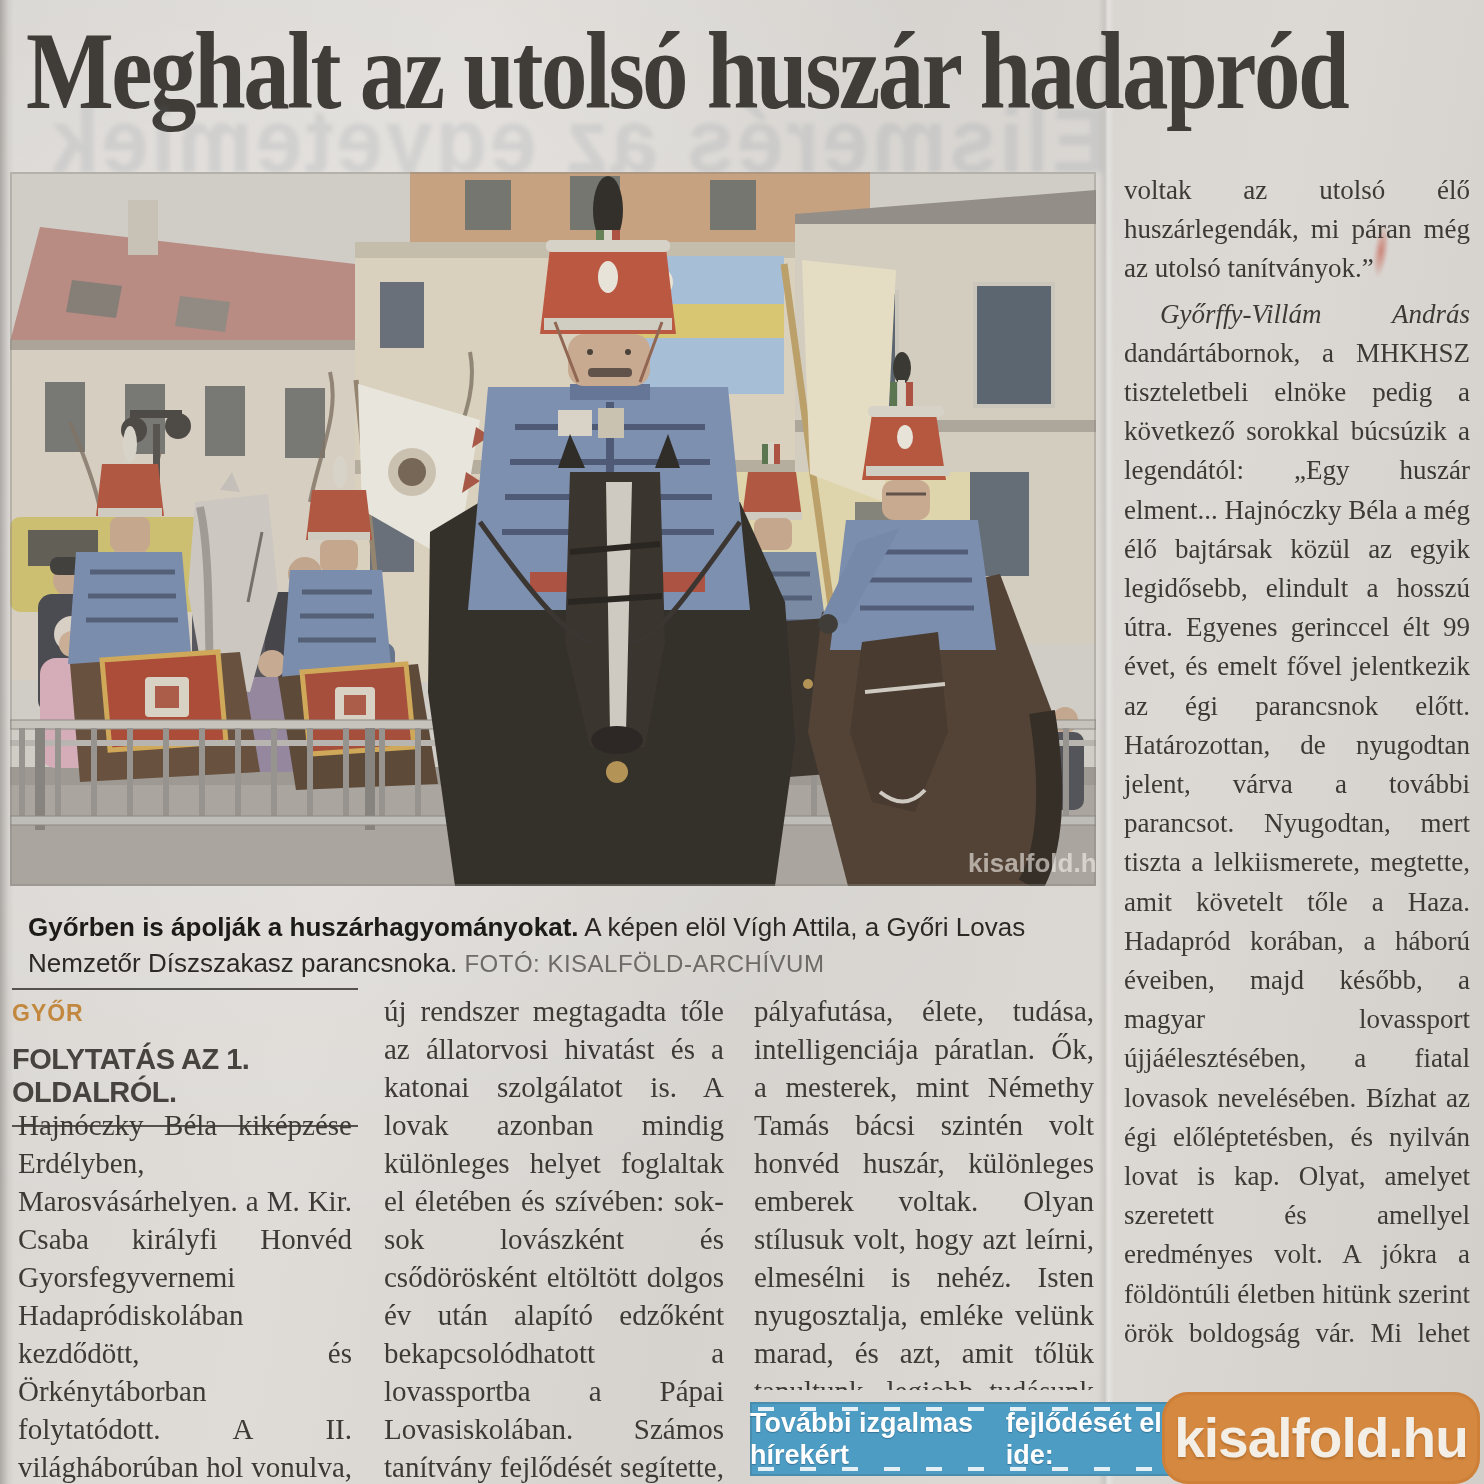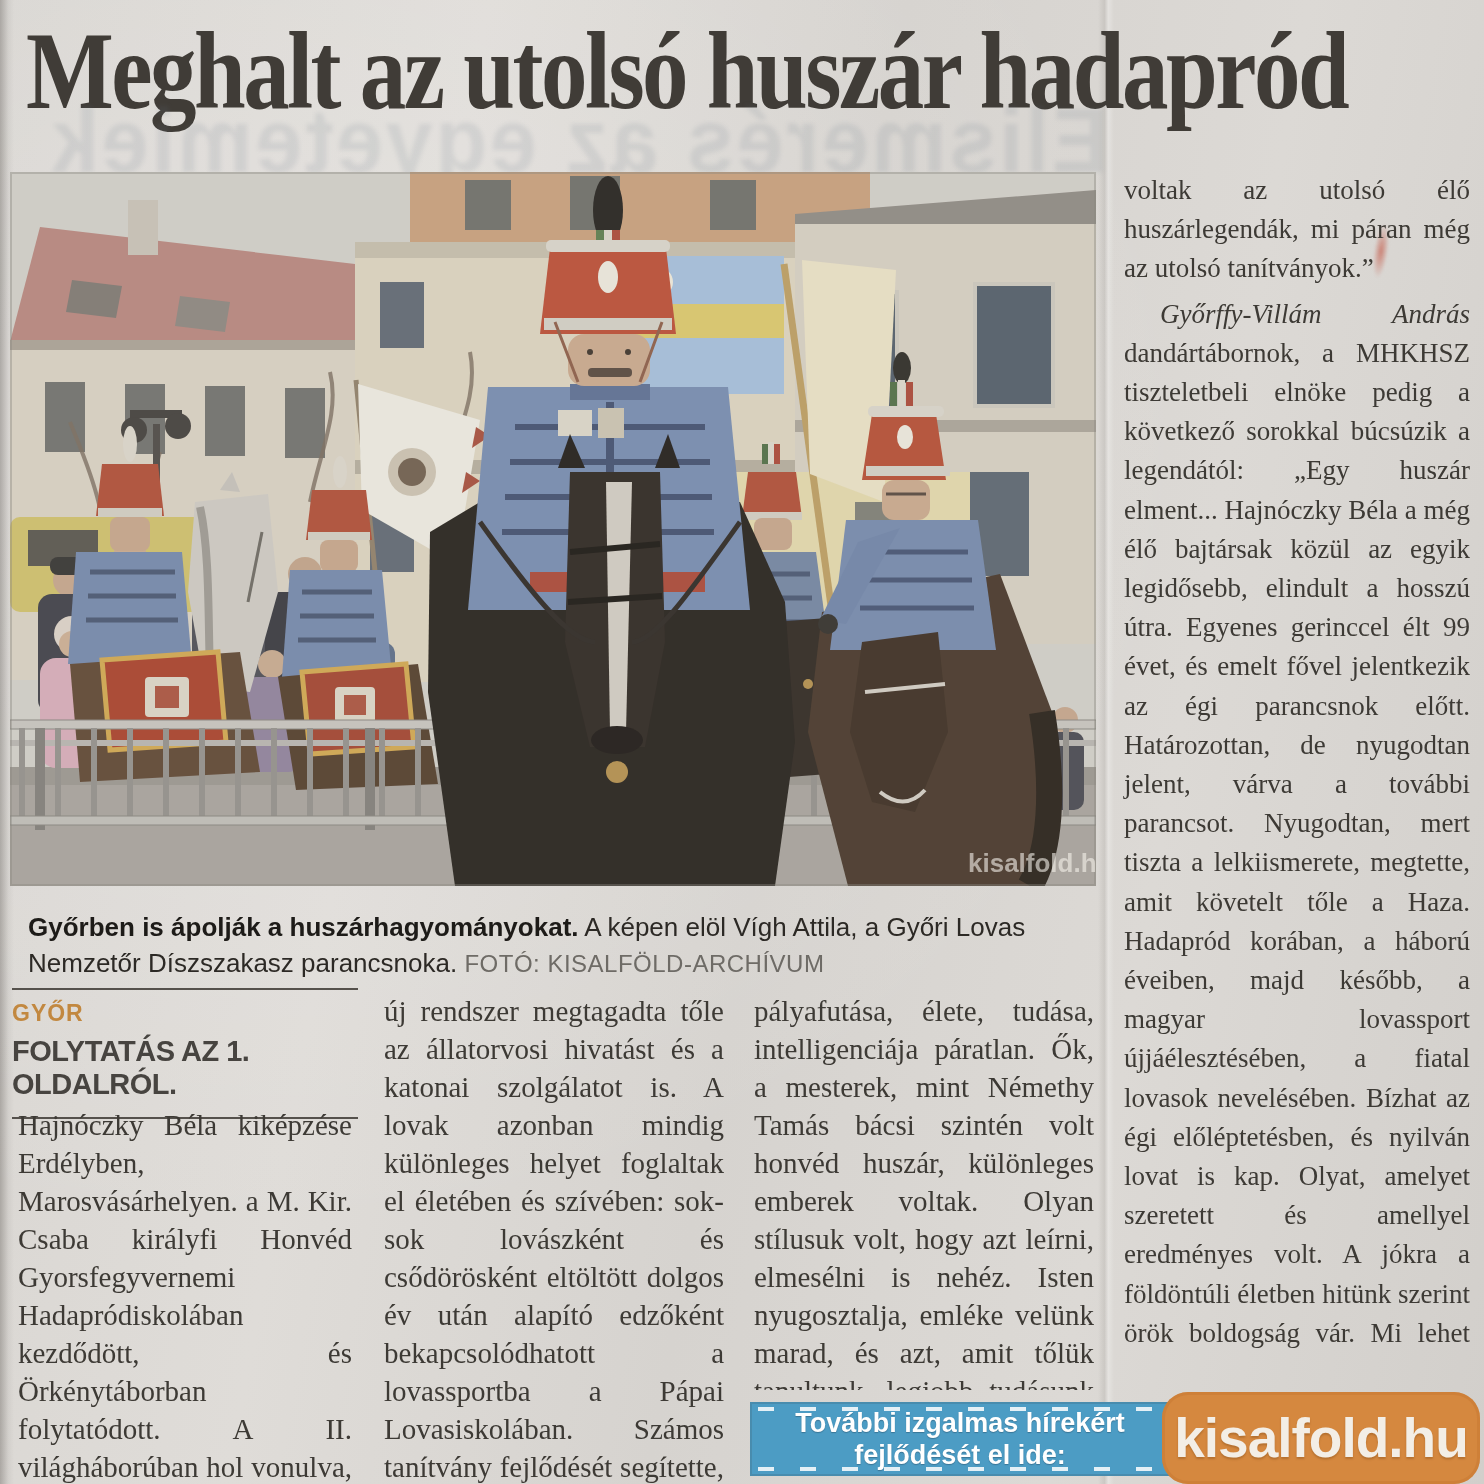--- a/index.html
+++ b/index.html
@@ -47,42 +47,42 @@
     font-family:"Liberation Sans",sans-serif;font-size:26px;line-height:36px;color:#2c2925;
   }
   .caption strong{font-weight:bold;color:#1d1b18;}
   .caption .credit{color:#6e6b66;font-size:24px;letter-spacing:0.5px;}
   .kicker{
     position:absolute;left:12px;top:988px;width:346px;
     border-top:2px solid #55514c;border-bottom:2px solid #55514c;
     padding:10px 0 16px 0;
   }
   .kicker-city{font-family:"Liberation Sans",sans-serif;font-weight:bold;font-size:23px;color:#c28840;letter-spacing:1px;}
-  .kicker-cont{font-family:"Liberation Sans",sans-serif;font-weight:bold;font-size:29px;color:#474440;margin-top:8px;letter-spacing:-0.5px;}
+  .kicker-cont{font-family:"Liberation Sans",sans-serif;font-weight:bold;font-size:29px;color:#474440;margin-top:16px;letter-spacing:-0.5px;}
   .col{position:absolute;font-size:29px;line-height:38px;color:#3d3a35;text-align:justify;}
   .col p{margin:6px;}
   .col p.indent{text-indent:36px;}
   .col1{left:12px;top:1100px;width:346px;height:384px;overflow:hidden;}
   .col2{left:378px;top:986px;width:352px;height:498px;overflow:hidden;}
   .col3{left:748px;top:986px;width:352px;height:404px;overflow:hidden;}
   .col4{left:1118px;top:165px;width:358px;height:1192px;overflow:hidden;font-size:27px;line-height:39.2px;}
   .col em{font-style:italic;}
   .promo{position:absolute;left:750px;top:1392px;width:730px;height:92px;}
   .promo-blue{
     position:absolute;left:0;top:10px;width:480px;height:74px;background:#4c9cc4;
     box-shadow:inset 0 0 0 2px rgba(70,130,160,0.6);
   }
   .promo-blue::before,.promo-blue::after{
     content:"";position:absolute;left:8px;right:8px;height:4px;
     background:repeating-linear-gradient(90deg, rgba(255,255,255,0.85) 0 16px, rgba(0,0,0,0) 16px 42px);
   }
   .promo-blue::before{top:5px;}
   .promo-blue::after{bottom:5px;}
   .promo-blue-text{
-    position:absolute;inset:0;display:flex;flex-direction:column;justify-content:center;align-items:center;
+    position:absolute;inset:0;display:flex;justify-content:center;align-items:center;
     font-family:"Liberation Sans",sans-serif;font-weight:bold;font-size:27px;line-height:32px;
     color:#ffffff;text-shadow:0 1px 1px rgba(40,80,105,0.5);padding-right:60px;
   }
   .promo-orange{
     position:absolute;left:412px;top:0;width:318px;height:92px;background:#d5883f;border-radius:26px;
     display:flex;align-items:center;justify-content:center;
     font-family:"Liberation Sans",sans-serif;font-weight:bold;font-size:55px;letter-spacing:-1px;
     color:#f3eee6;text-shadow:0 2px 2px rgba(120,70,20,0.35);
     box-shadow:inset 0 0 0 3px rgba(200,120,50,0.5);
   }

